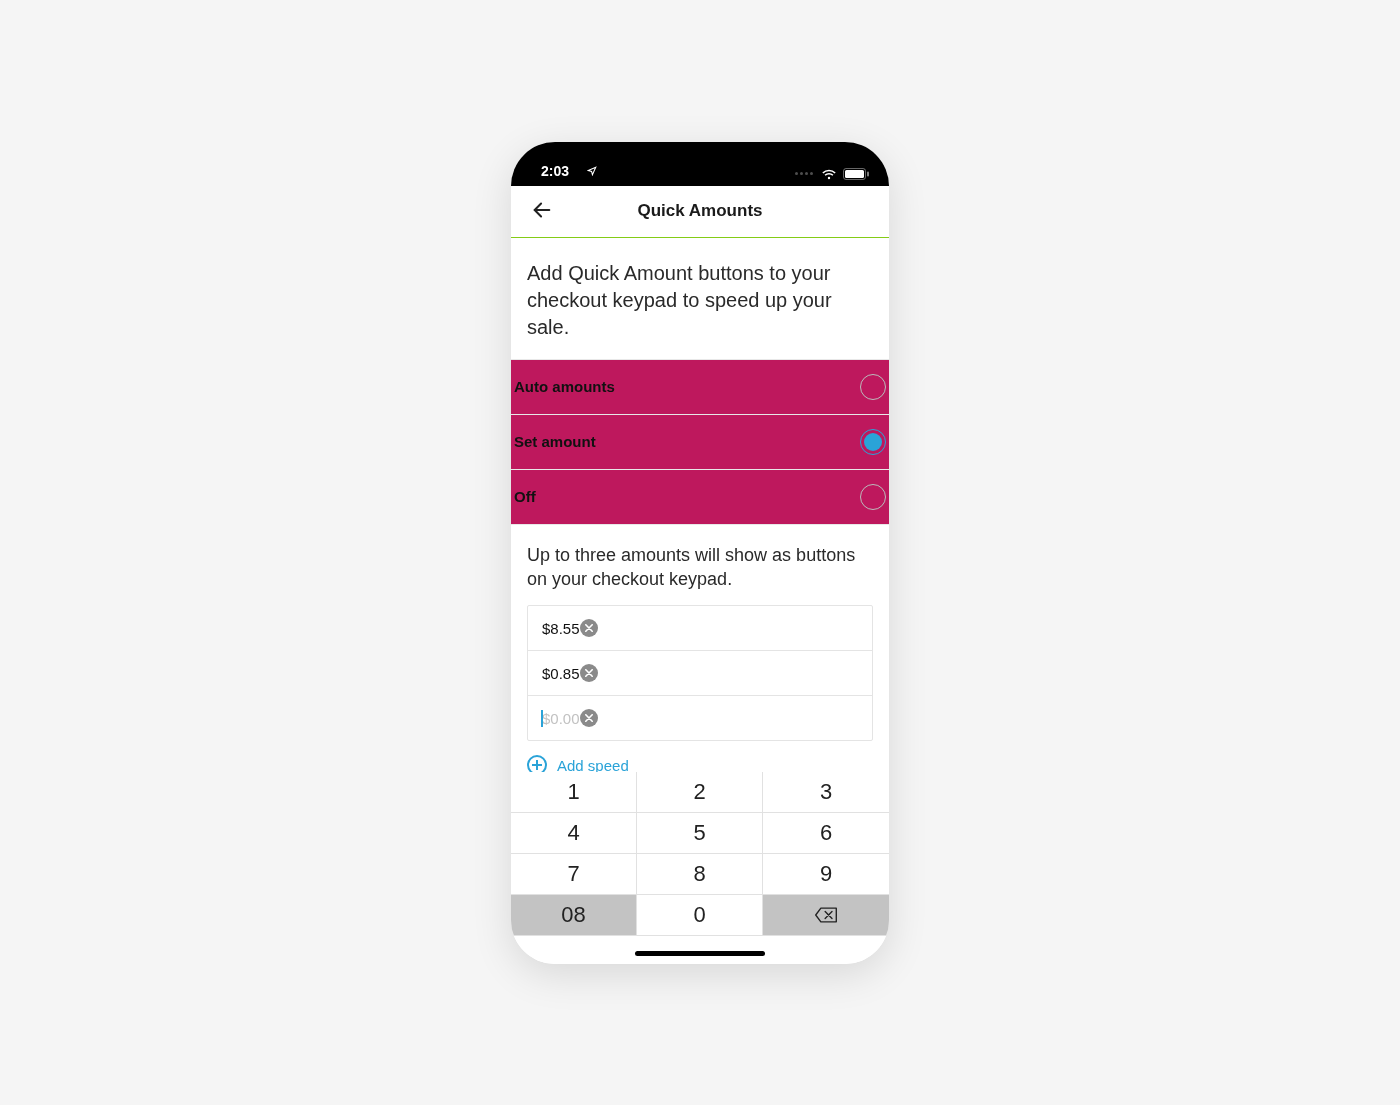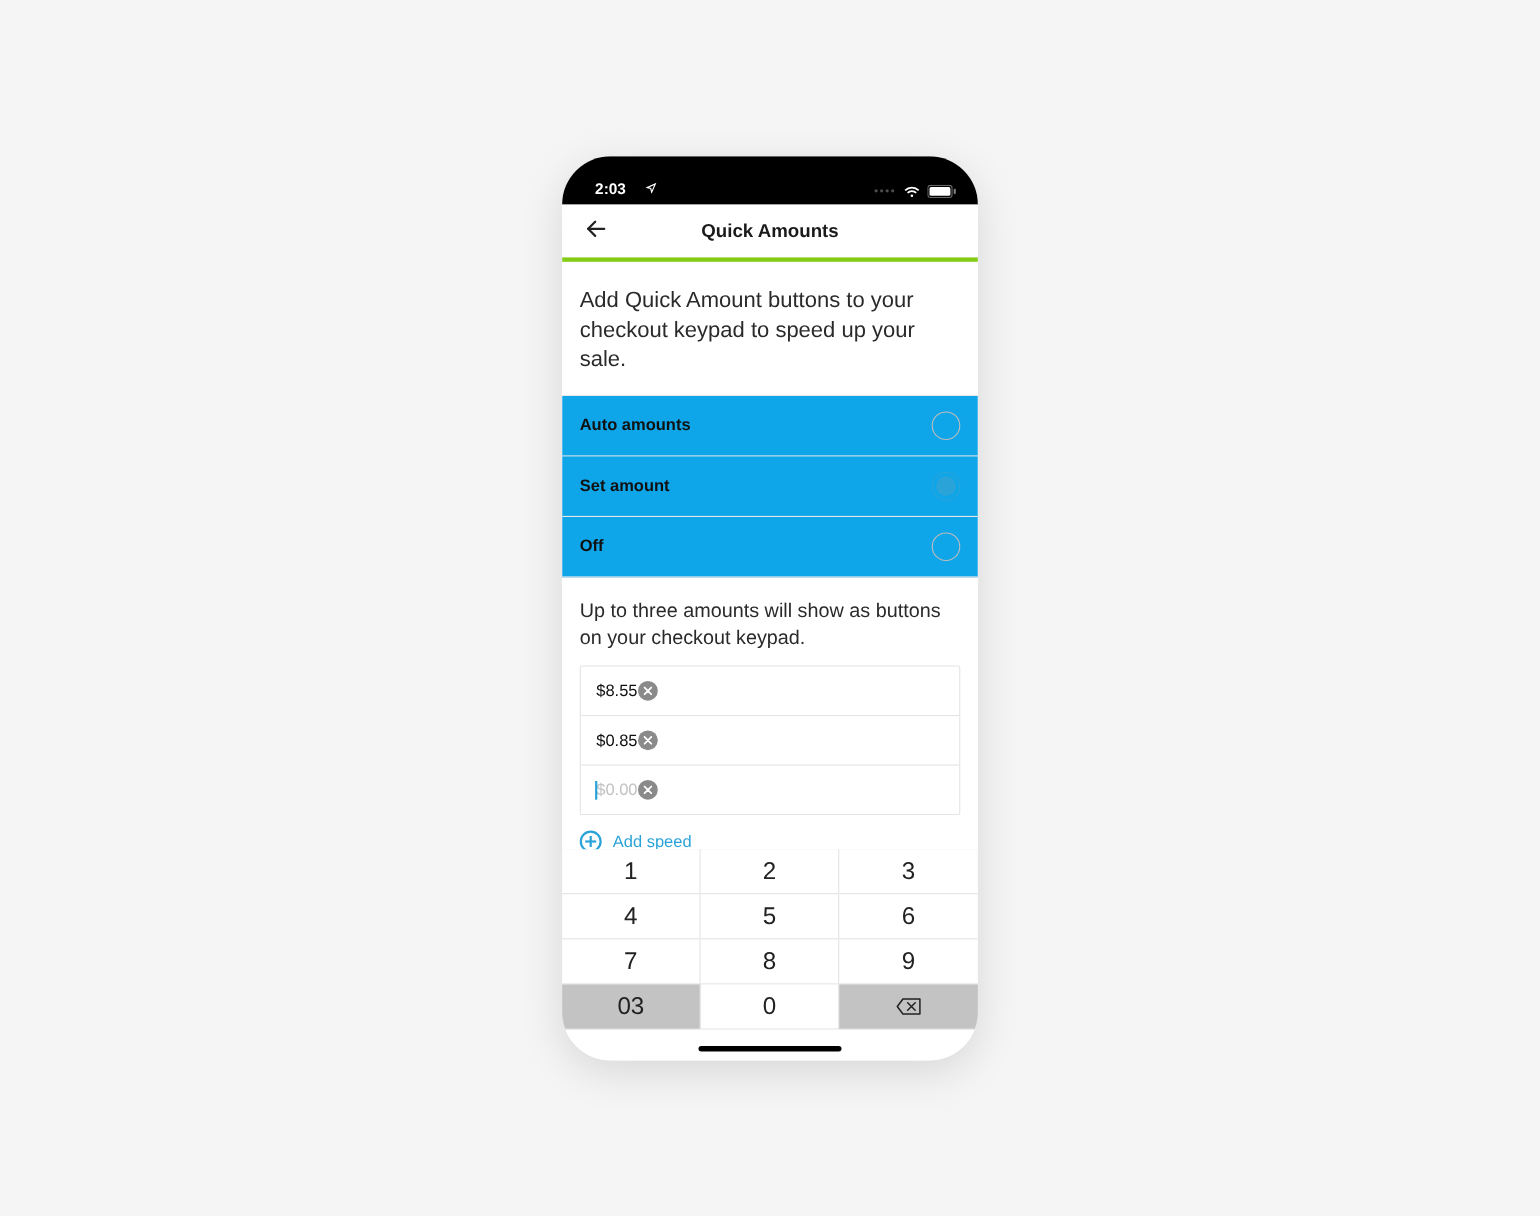--- a/index.html
+++ b/index.html
@@ -41,40 +41,40 @@
     .dots { display:flex; gap:2px; opacity:.3; margin-right:2px;}
     .dots span { width:3px;height:3px;background:#fff;border-radius:50%;}
     .wifi-icon svg, .battery-icon svg { display:block; }
     
     .nav-header {
       height: 52px;
       display: flex;
       align-items: center;
       justify-content: center;
       position: relative;
-      border-bottom: 4px solid #84cc16;
+      border-bottom: 1px solid #84cc16;
       background: #fff;
     }
     .nav-title { font-size: 17px; font-weight: 700; color: #1a1a1a; }
     .back-btn {
       position: absolute; left: 12px; top: 0; bottom: 0;
       display: flex; align-items: center; justify-content: center;
       background: none; border: none; cursor: pointer; padding: 8px;
     }
     
     .content { flex: 1; background: #fff; overflow: hidden; }
     .description {
       padding: 22px 16px 18px 16px;
       font-size: 20px; line-height: 1.35; color: #2a2a2a;
     }
     .radio-list { border-top: 1px solid #e8e8e8; }
     .radio-item {
       display: flex; align-items: center; justify-content: space-between;
-      padding: 14px 16px; border-bottom: 1px solid #e8e8e8;
-      cursor: pointer; background: #0ea5e9;
+      padding: 14px 3px; border-bottom: 1px solid #e8e8e8;
+      cursor: pointer; background: #be185d;
     }
     .radio-label { font-size: 15px; font-weight: 600; color: #111; }
     .radio-ctrl {
       width: 26px; height: 26px; border-radius: 50%;
       border: 1.5px solid #bcbcbc; display:flex;align-items:center;justify-content:center;
       flex-shrink:0;
     }
     .radio-ctrl.selected { border-color: #2aa3d8; }
     .radio-ctrl.selected::after {
       content:''; width: 18px; height: 18px; border-radius:50%; background:#2aa3d8;
@@ -248,21 +248,21 @@
   <div class="keypad">
     <button class="key">1</button>
     <button class="key">2</button>
     <button class="key">3</button>
     <button class="key">4</button>
     <button class="key">5</button>
     <button class="key">6</button>
     <button class="key">7</button>
     <button class="key">8</button>
     <button class="key">9</button>
-    <button class="key gray">03</button>
+    <button class="key gray">08</button>
     <button class="key">0</button>
     <button class="key gray backspace">
       <span>
         <svg width="24" height="18" viewBox="0 0 28 20" fill="none" stroke="#222" stroke-width="1.6" stroke-linejoin="round">
             <path d="M8 2 L26 2 L26 18 L8 18 L2 10 Z"></path>
             <path d="M13 6 L21 14 M21 6 L13 14" stroke-linecap="round"></path>
           </svg>
       </span>
     </button>
   </div>

